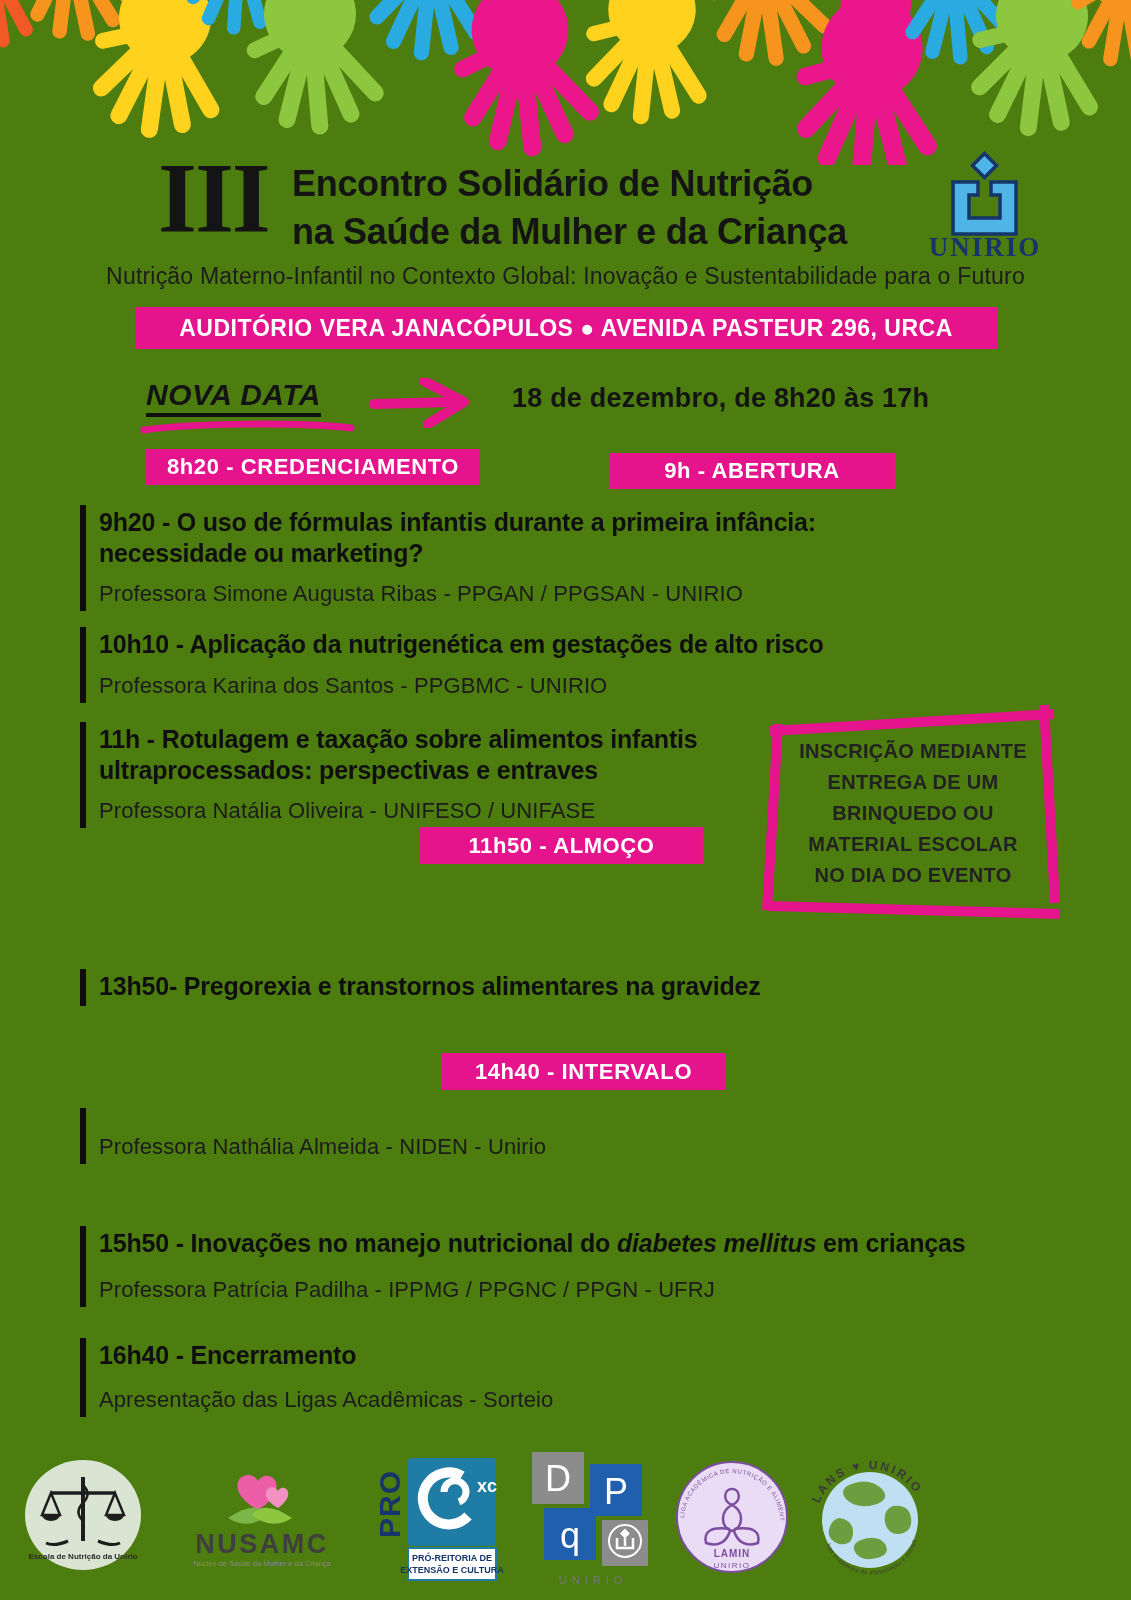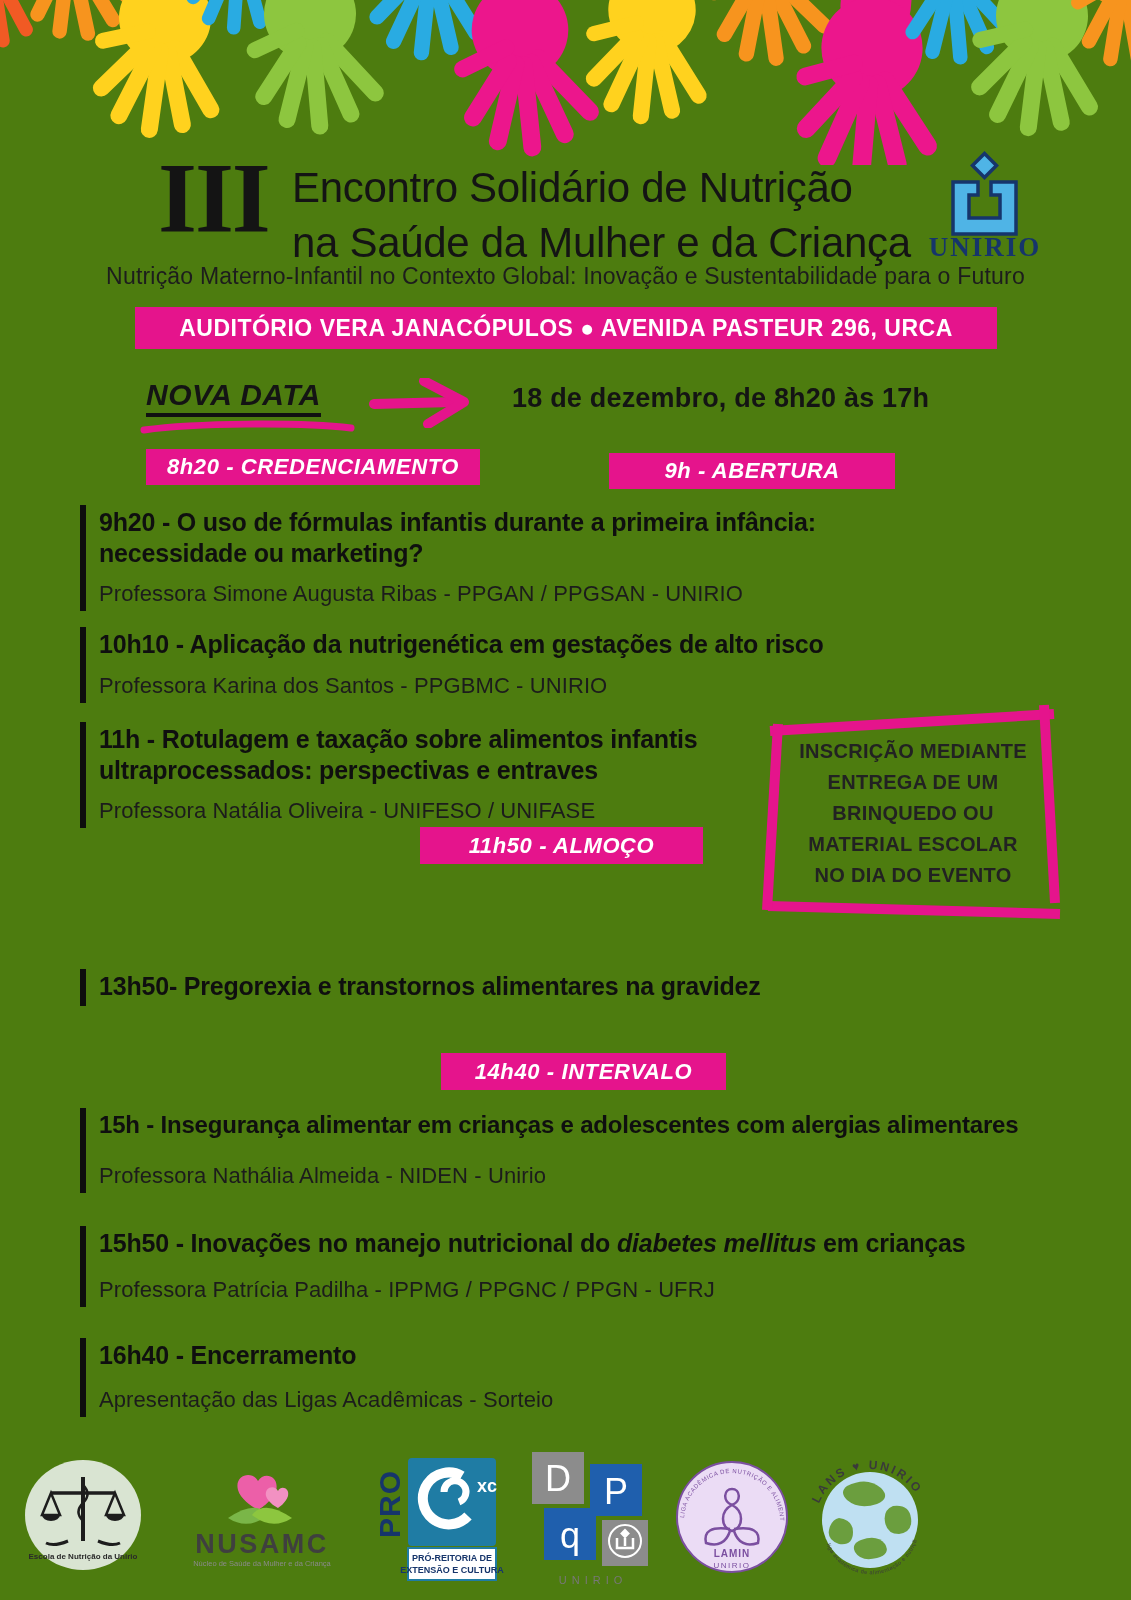--- a/index.html
+++ b/index.html
@@ -4,34 +4,34 @@
 <style>
   html,body{margin:0;padding:0;background:#ffffff;}
   .poster{
     position:relative;width:1131px;height:1600px;background:#4d7c0f;
     font-family:"Liberation Sans", sans-serif;color:#141414;overflow:hidden;
   }
   .abs{position:absolute;}
 
   
   .edition{font-family:"Liberation Serif", serif;font-weight:700;font-size:100px;line-height:0.95;letter-spacing:-2px;}
-  .title{font-weight:400;font-size:42px;line-height:1.32;letter-spacing:-0.3px;}
+  .title{font-weight:700;font-size:36px;line-height:1.32;letter-spacing:-0.3px;}
   .subtitle{width:100%;text-align:center;font-size:23px;font-weight:400;letter-spacing:0.2px;color:#1d1d1d;}
 
   .venue{
     background:#E5148C;color:#ffffff;font-weight:700;font-size:23px;letter-spacing:0.5px;
     display:flex;align-items:center;justify-content:center;
   }
 
   .nova-label{font-size:30px;font-weight:700;letter-spacing:0.5px;border-bottom:4px solid #111;padding-bottom:1px;display:inline-block;}
   .nova-date{font-size:27px;font-weight:700;letter-spacing:0.2px;}
 
   .badge{
     background:#E5148C;color:#ffffff;font-weight:700;font-size:22px;letter-spacing:0.6px;
-    display:flex;align-items:center;justify-content:center;text-align:right;font-style:italic;
+    display:flex;align-items:center;justify-content:center;text-align:right;
   }
 
   .item{border-left:6px solid #0d0d0d;padding:2px 0 4px 13px;}
   .item-title{font-weight:700;font-size:25px;line-height:1.22;letter-spacing:-0.2px;color:#0f0f0f;}
   .item-title .it{font-style:italic;}
   .item-speaker{margin-top:13px;font-weight:400;font-size:22px;color:#1c1c1c;letter-spacing:0.1px;}
   .nowrap{white-space:nowrap;}
 
   .note-box{width:310px;height:225px;}
   .note-text{
@@ -142,21 +142,20 @@
   <div class="abs badge" style="left:420px;top:827px;width:283px;height:37px;">11h50 - ALMOÇO</div>
 
 
   <div class="abs item" style="left:80px;top:969px;width:960px;">
     <div class="item-title"><span>13h50- Pregorexia e transtornos alimentares na gravidez</span><span class="it"></span><span></span></div>
   </div>
 
   <div class="abs badge" style="left:405px;top:1053px;width:285px;height:37px;margin-left:36px;">14h40 - INTERVALO</div>
 
   <div class="abs item" style="left:80px;top:1108px;width:1020px;">
-    <div class="item-title nowrap" style="font-size:24px;"><span>15h -  Insegurança alimentar em crianças e adolescentes com alergias alimentares</span><span class="it"></span><span></span></div>
     <div class="item-speaker" style="margin-top:24px;">Professora Nathália Almeida - NIDEN - Unirio</div>
   </div>
 
   <div class="abs item" style="left:80px;top:1226px;width:960px;">
     <div class="item-title"><span>15h50 - Inovações no manejo nutricional do </span><span class="it">diabetes mellitus</span><span> em crianças</span></div>
     <div class="item-speaker" style="margin-top:18px;">Professora Patrícia Padilha - IPPMG / PPGNC / PPGN - UFRJ</div>
   </div>
 
   <div class="abs item" style="left:80px;top:1338px;width:700px;">
     <div class="item-title"><span>16h40 - Encerramento</span><span class="it"></span><span></span></div>

